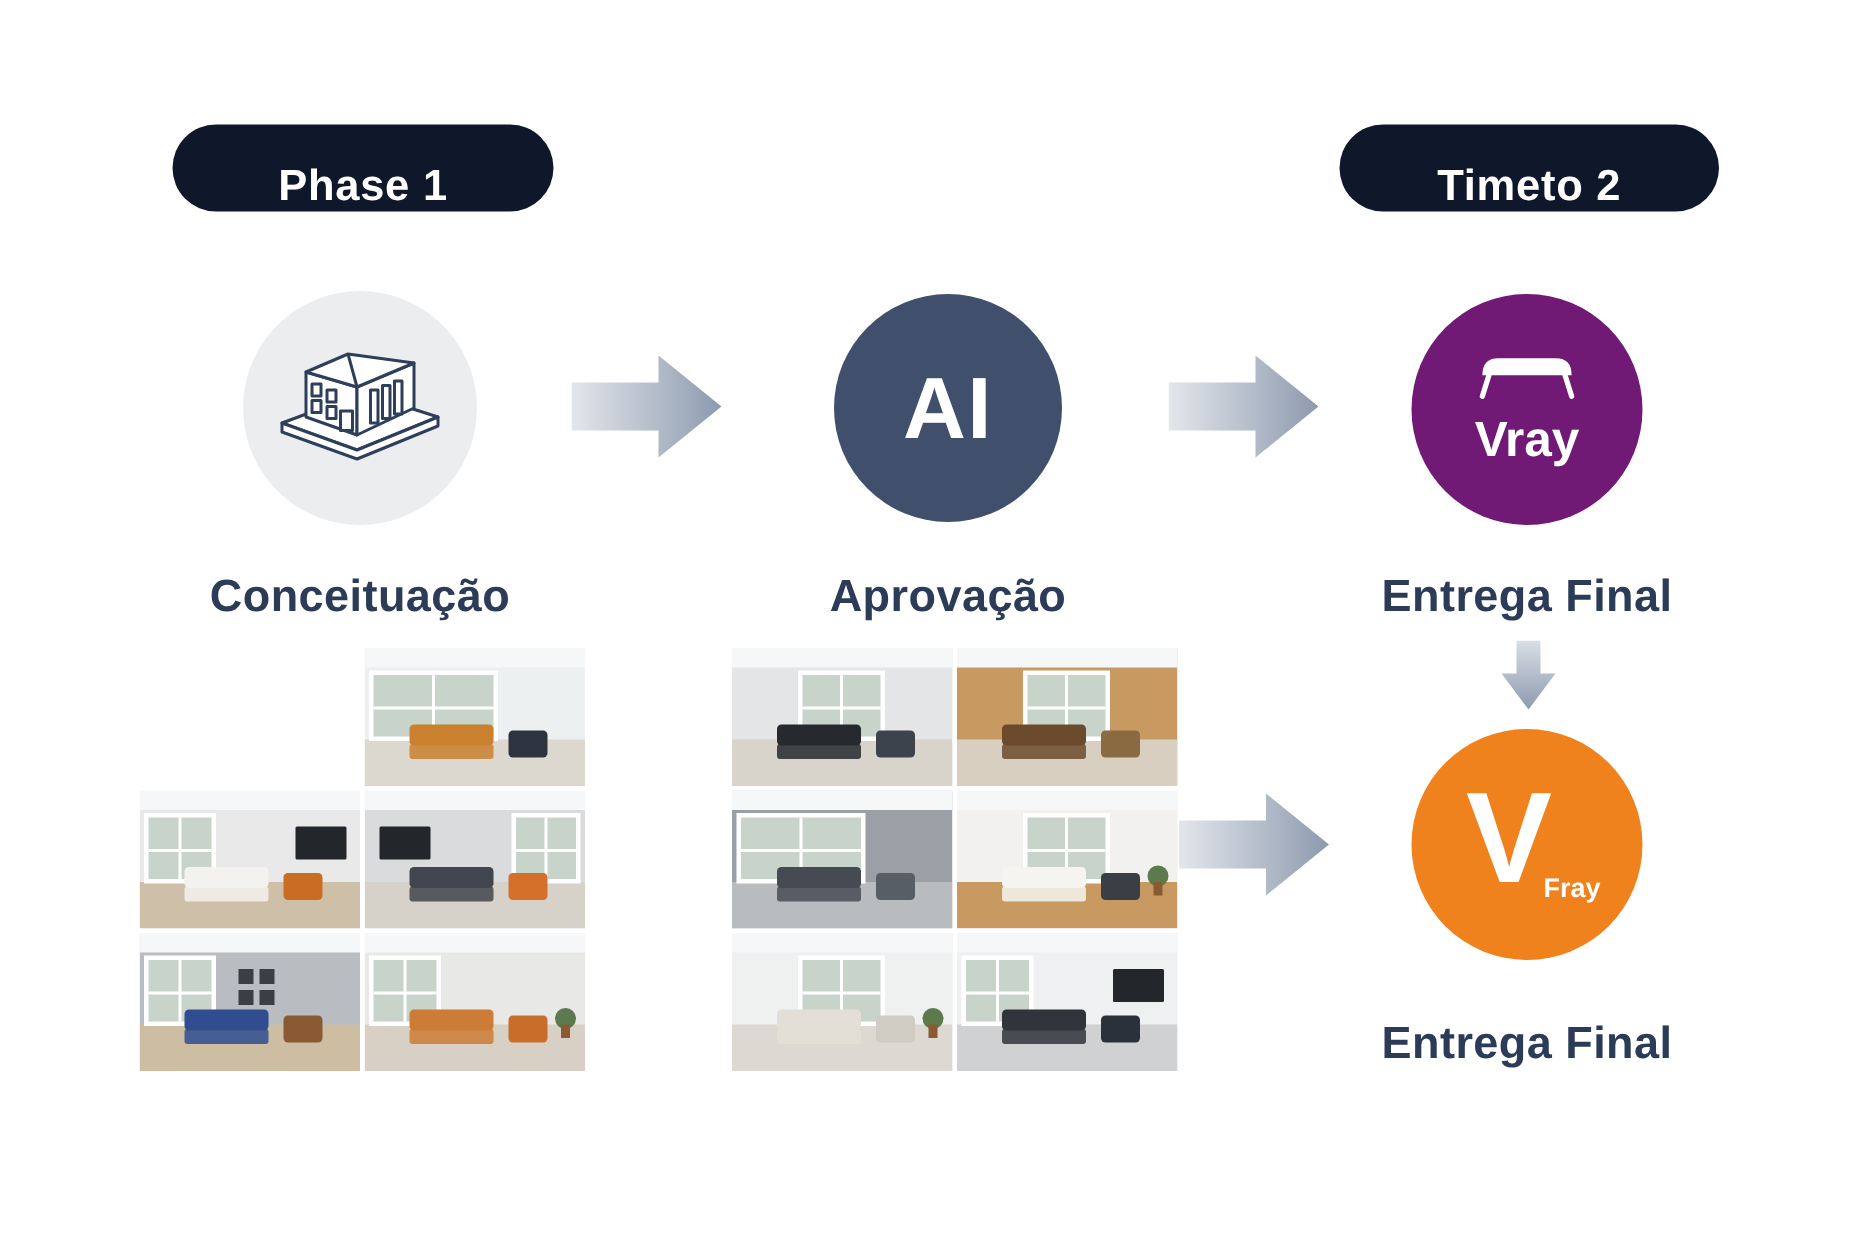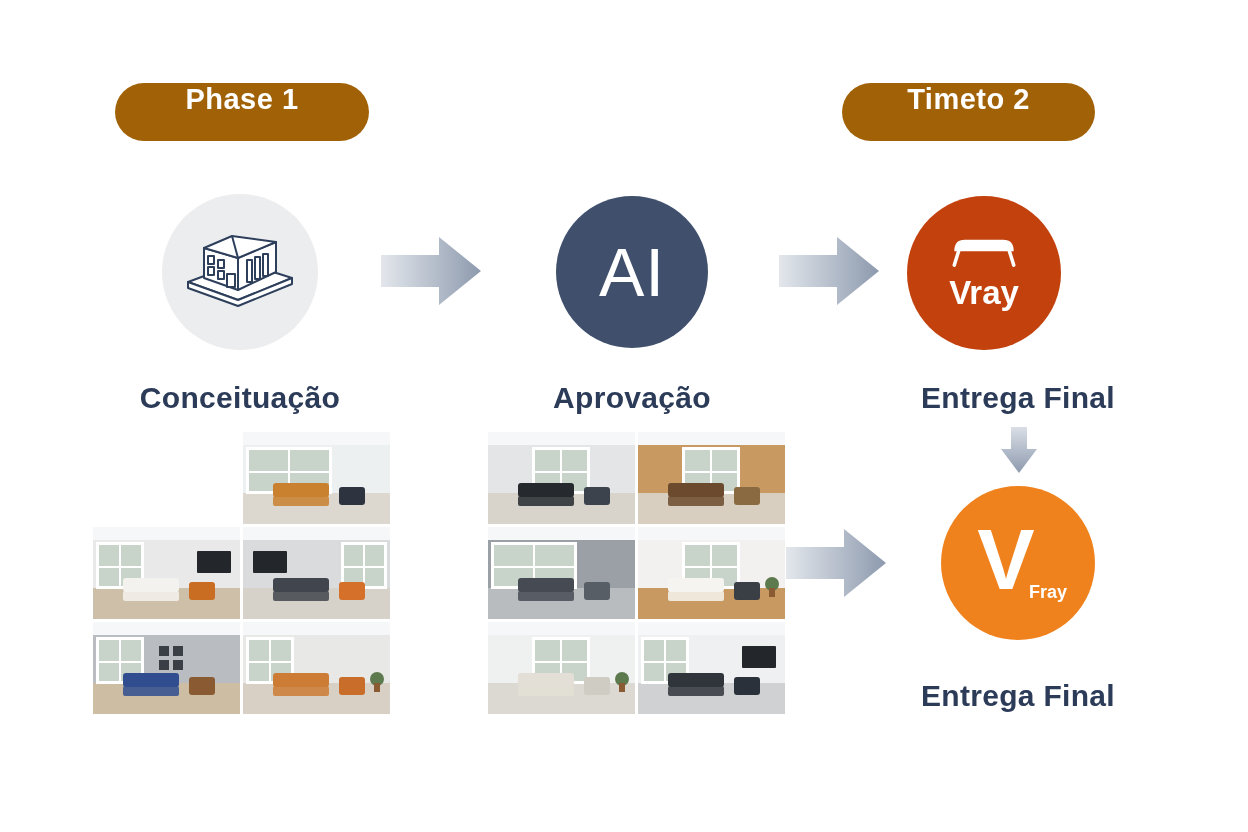--- a/index.html
+++ b/index.html
@@ -2,36 +2,36 @@
 <html><head>
 <meta charset="utf-8">
 <style>
   html,body{margin:0;padding:0;background:#ffffff;}
   .canvas{
     position:relative;width:1248px;height:832px;background:#ffffff;
     font-family:"Liberation Sans",sans-serif;overflow:hidden;
   }
   
   .pill{
-    position:absolute;height:58px;border-radius:29px;background:#a16207;
+    position:absolute;height:58px;border-radius:29px;background:#0f172a;
     color:#ffffff;font-weight:bold;font-size:29px;
-    display:flex;align-items:flex-start;justify-content:center;letter-spacing:.5px;
+    display:flex;align-items:flex-end;justify-content:center;letter-spacing:.5px;
   }
   #pill1{left:115px;top:83px;width:254px}
   #pill2{left:508px;top:83px;width:250px}
-  #pill3{left:842px;top:83px;width:253px}
+  #pill3{left:893px;top:83px;width:253px}
   
   .circle{
     position:absolute;border-radius:50%;display:flex;flex-direction:column;
     align-items:center;justify-content:center;color:#ffffff;
   }
   #c1{left:162px;top:194px;width:156px;height:156px;background:#ECEDEF}
   #c2{left:556px;top:196px;width:152px;height:152px;background:#40506C}
-  #c2 .ai{font-size:68px;font-weight:normal;letter-spacing:1px}
-  #c3{left:907px;top:196px;width:154px;height:154px;background:#c2410c}
+  #c2 .ai{font-size:58px;font-weight:bold;letter-spacing:1px}
+  #c3{left:941px;top:196px;width:154px;height:154px;background:#701a75}
   #c3 .vray{font-size:33px;font-weight:bold;margin-top:1px}
   #c4{left:941px;top:486px;width:154px;height:154px;background:#F0821E}
   #c4 .v{font-size:86px;font-weight:bold;line-height:1;margin-left:-24px;margin-top:-8px}
   #c4 .fray{position:absolute;font-size:18px;font-weight:bold;right:28px;bottom:37px}
   
   .step-label{
     position:absolute;width:300px;text-align:center;font-weight:bold;
     font-size:30px;color:#2B3B58;letter-spacing:.3px;
   }
   #l1{left:90px;top:381px}

